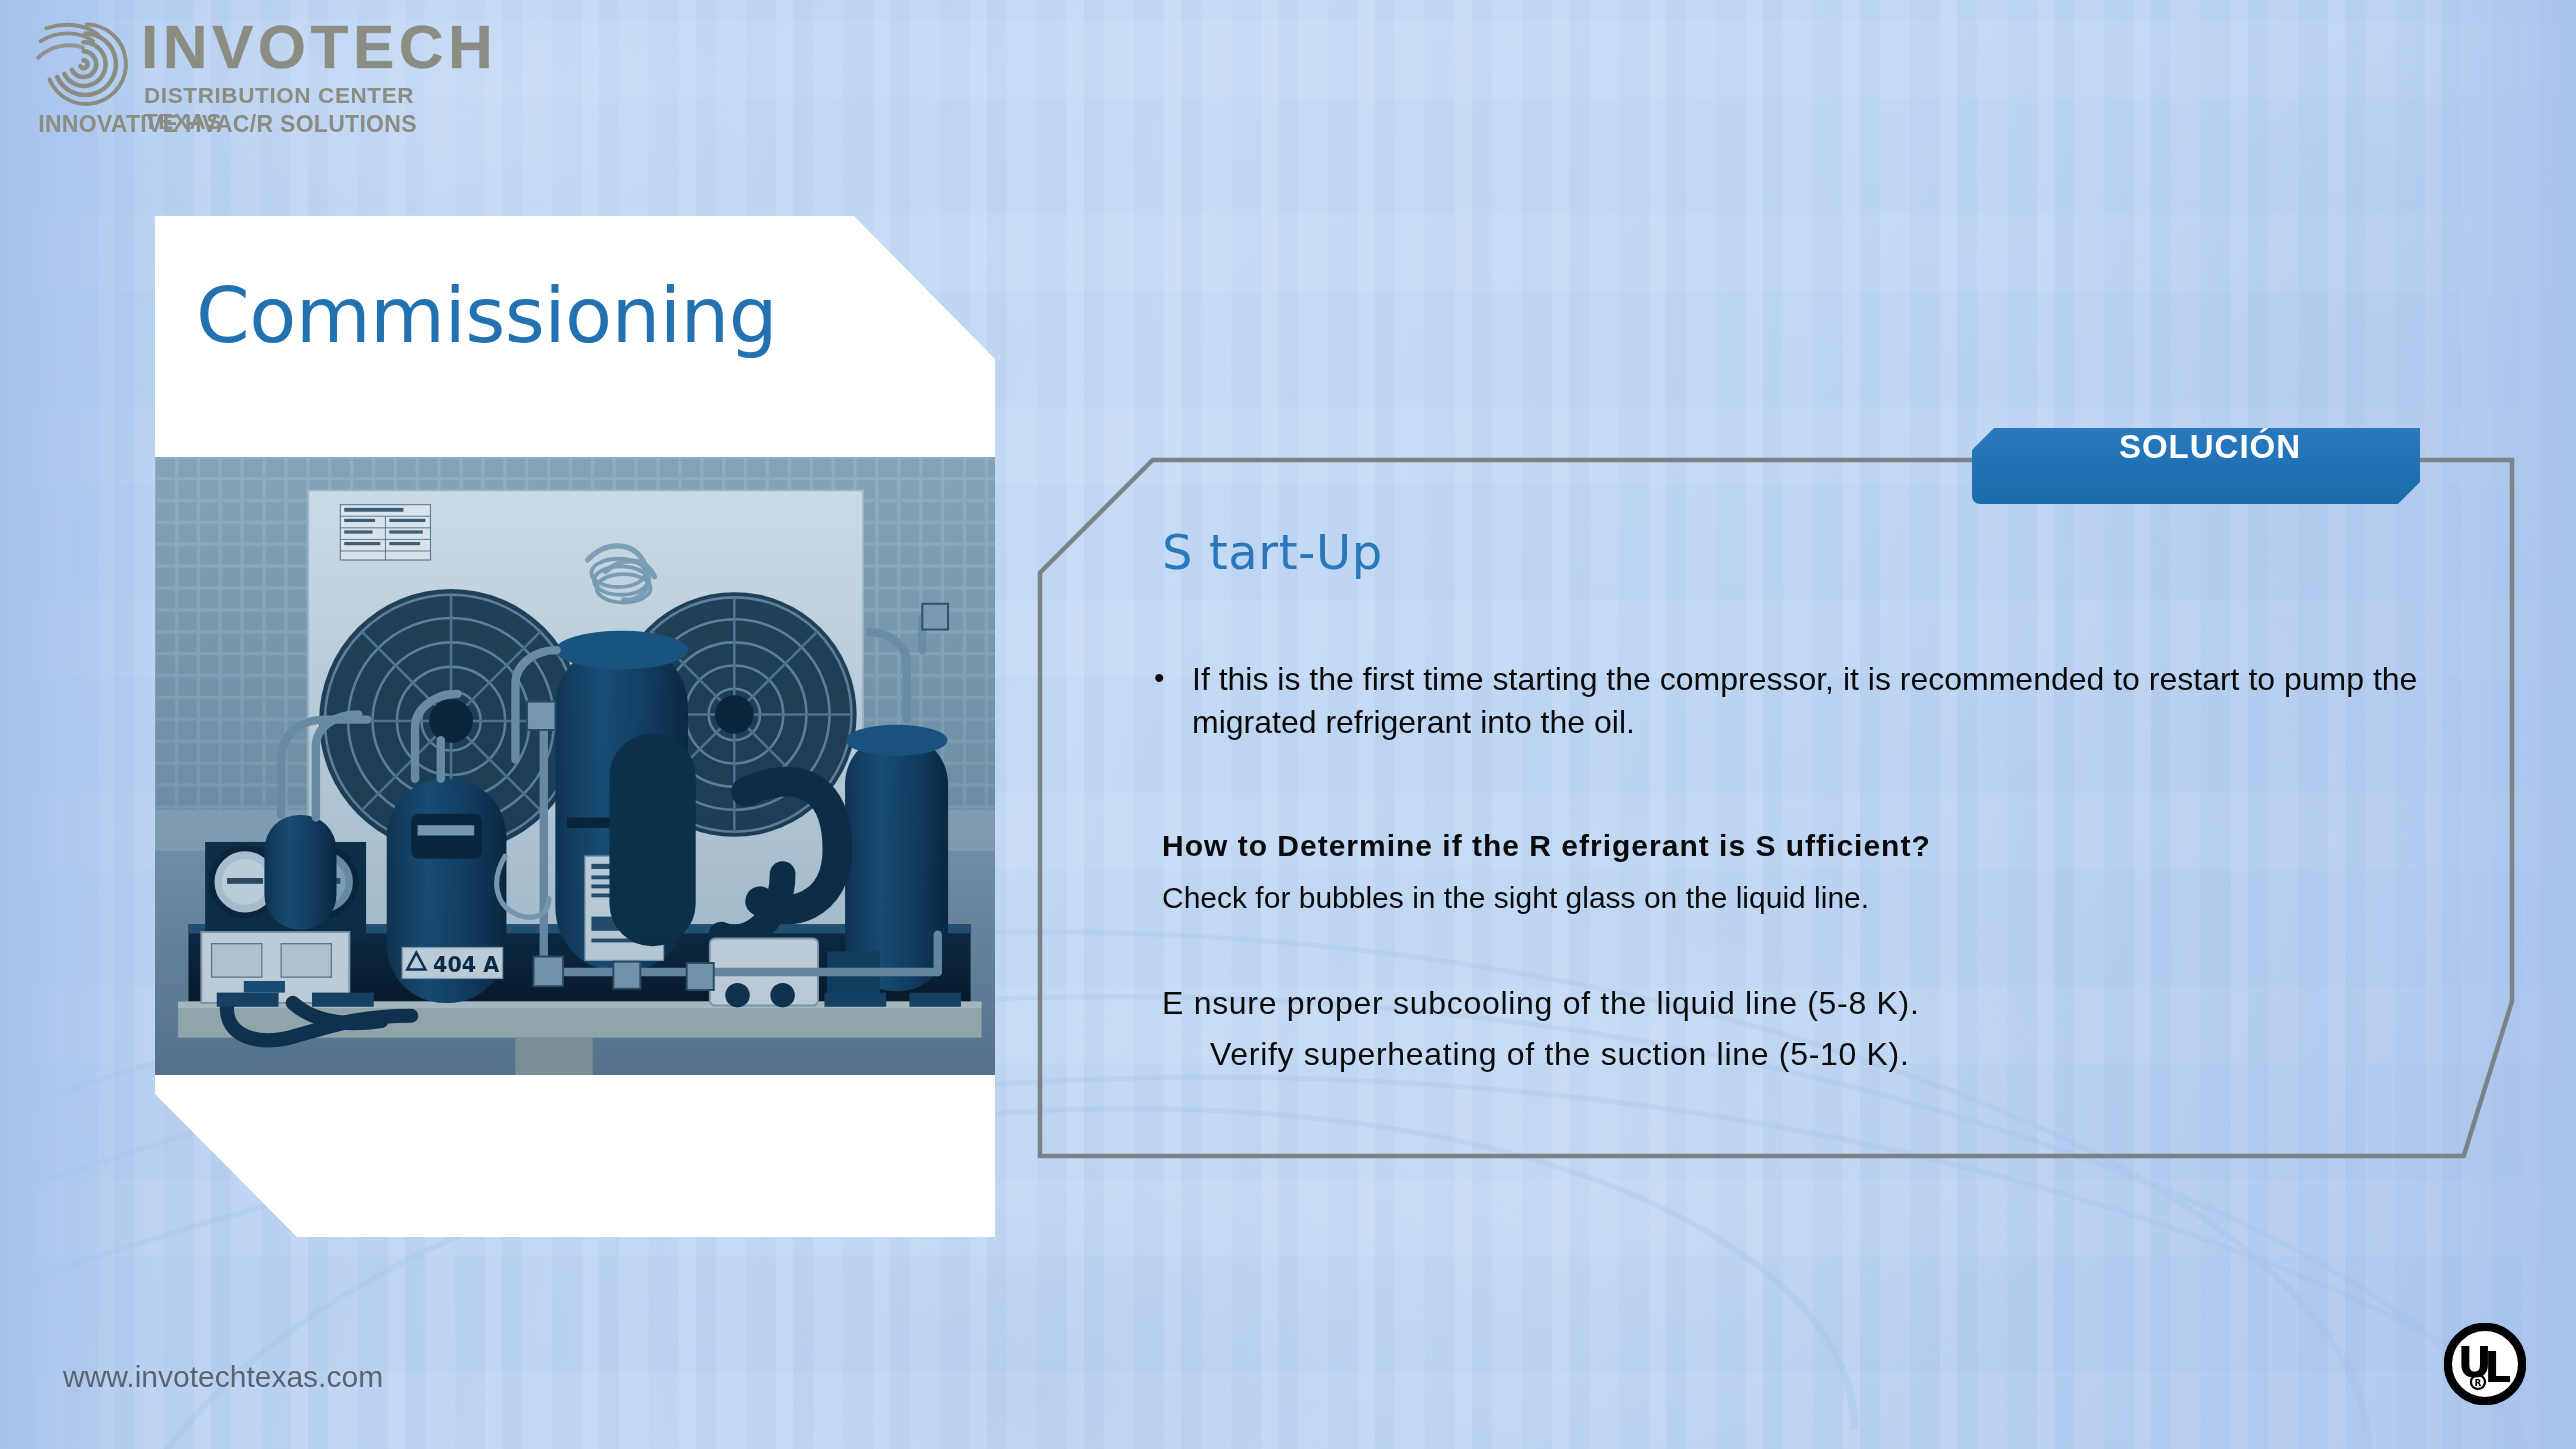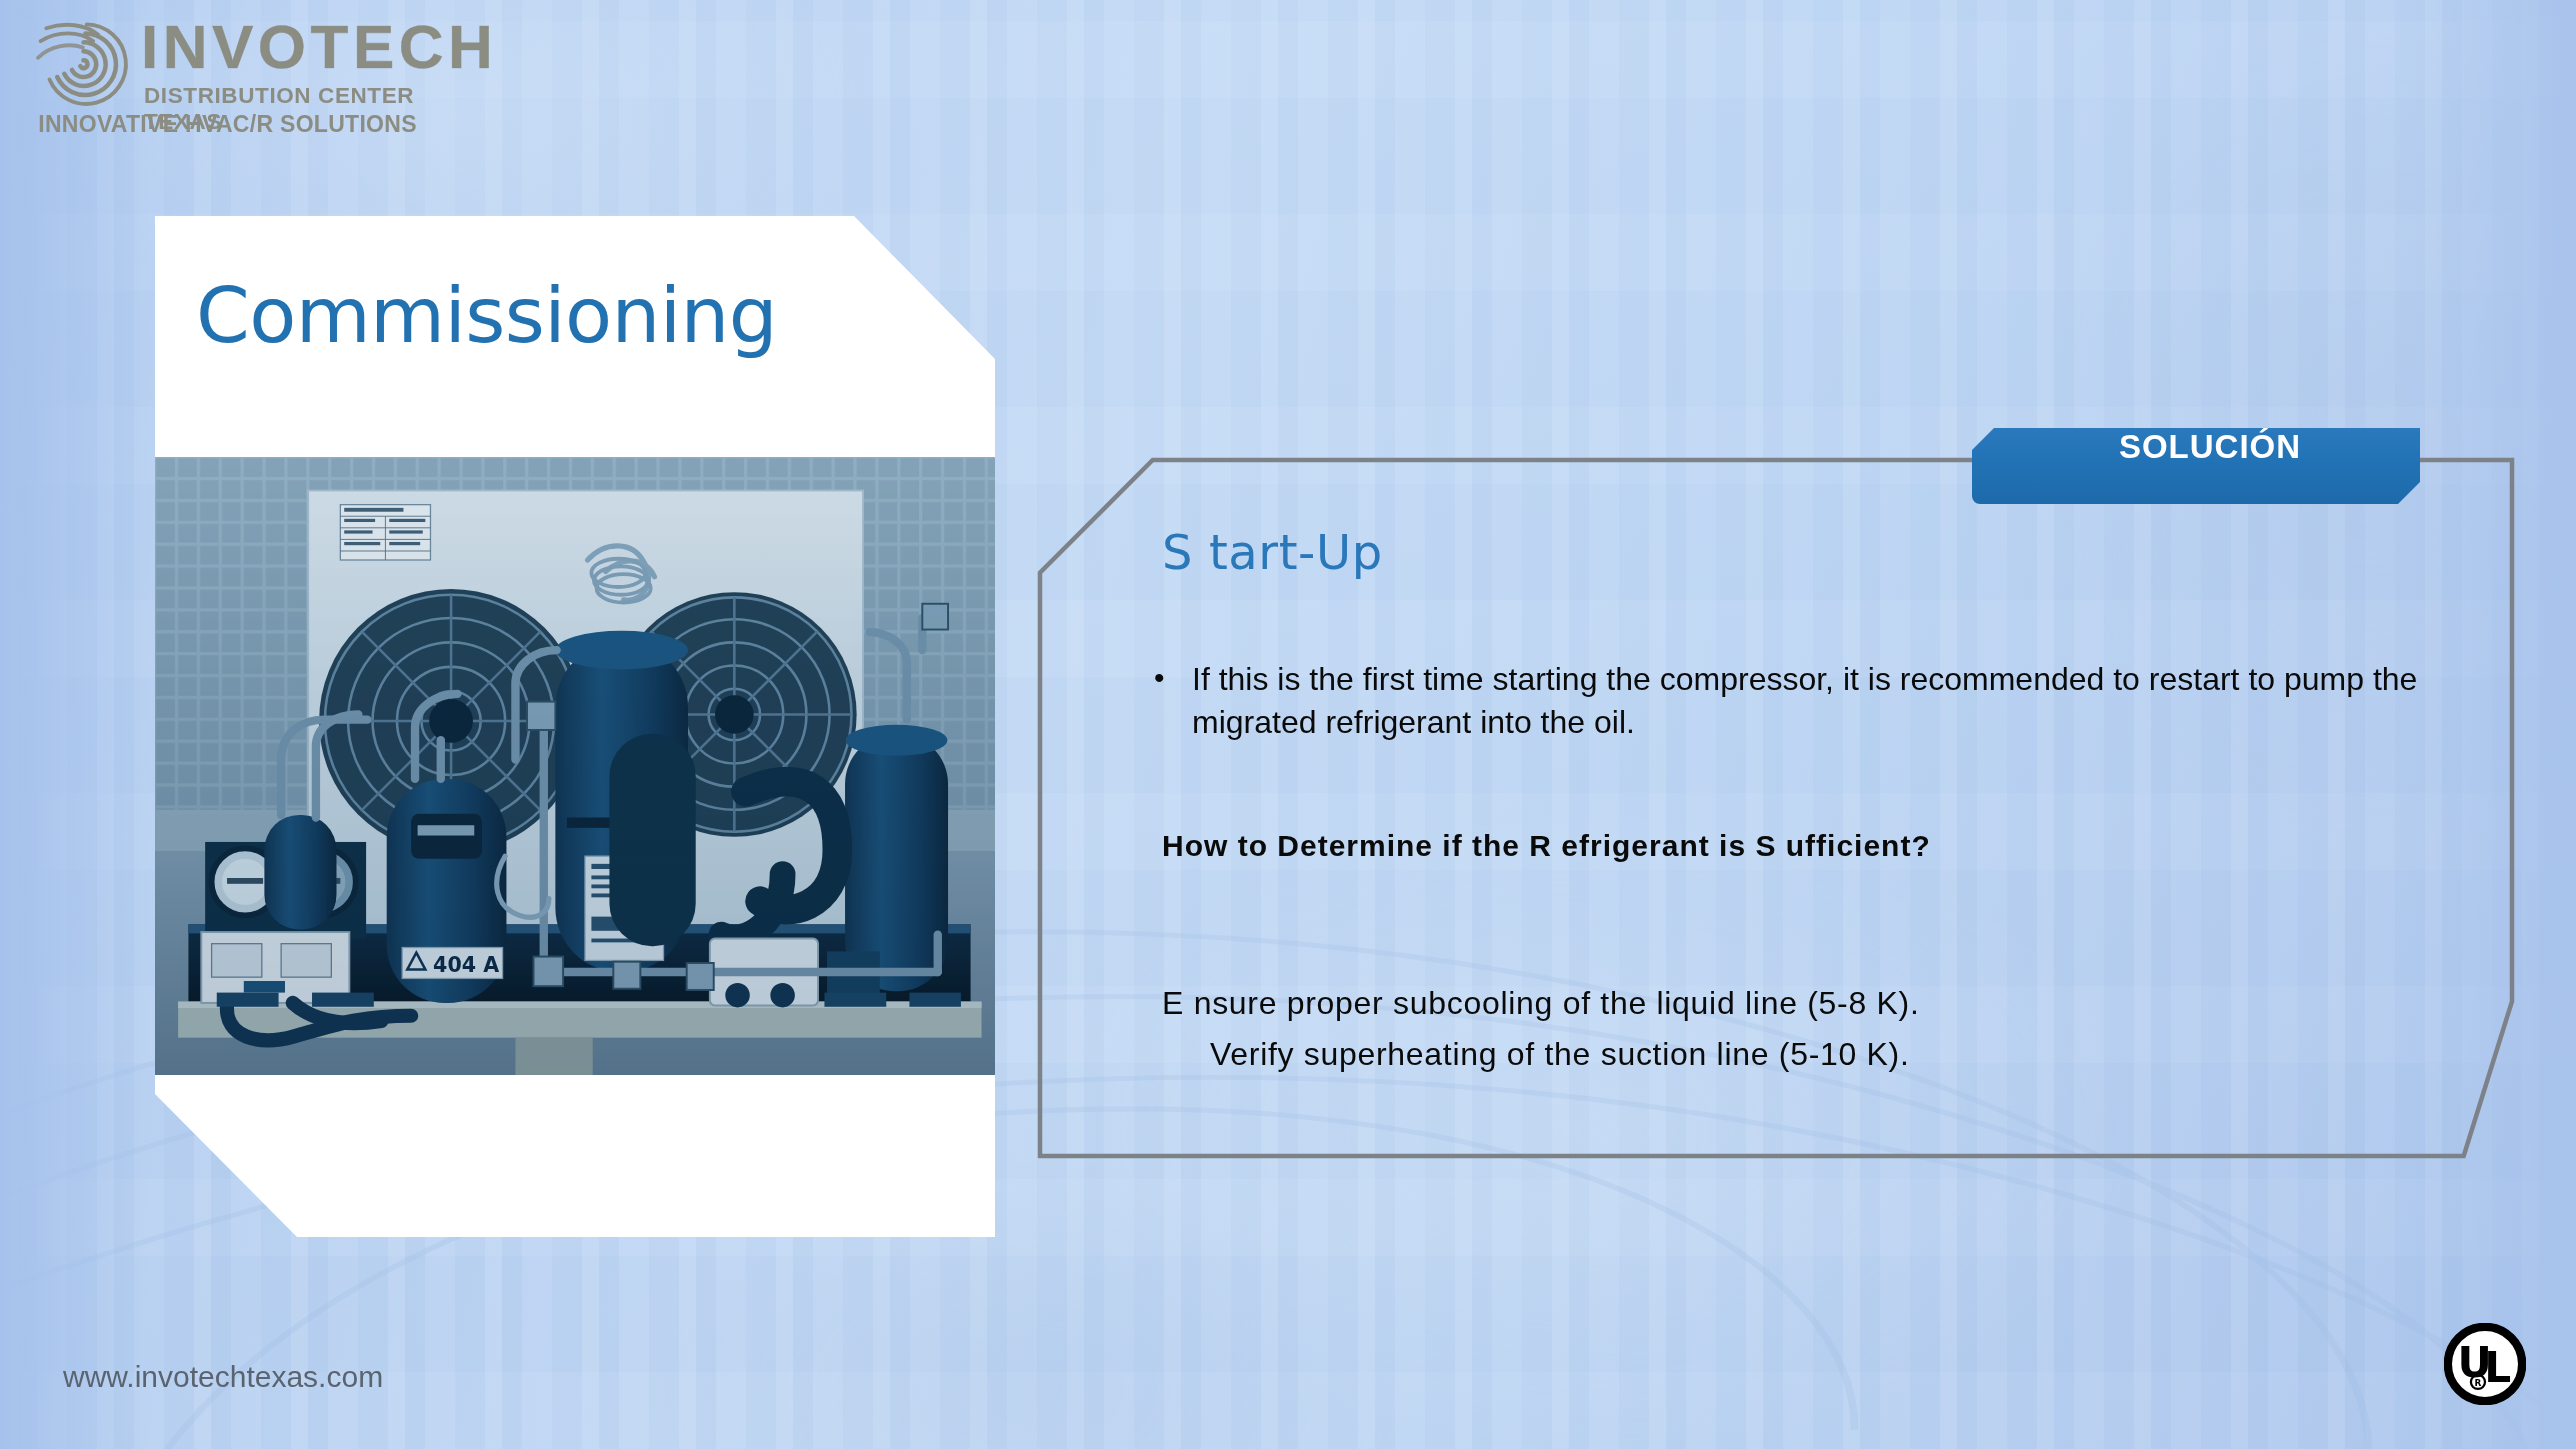--- a/index.html
+++ b/index.html
@@ -348,20 +348,21 @@
   </div>
 
   <div class="heading">S tart-Up</div>
 
   <div class="bullet-row">
     <div class="bullet-dot">•</div>
     <div class="bullet-txt">If this is the first time starting the compressor, it is recommended to restart to pump the migrated refrigerant into the oil.</div>
   </div>
 
   <div class="blk blk-strong">How to Determine if the R efrigerant is  S ufficient?</div>
+  <div class="blk blk-sub">Check for bubbles in the sight glass on the liquid line.</div>
   <div class="blk blk-l1">E nsure proper subcooling of the liquid line (5-8 K).</div>
   <div class="blk blk-l2">Verify superheating of the suction line (5-10 K).</div>
 
   <div class="footer-url">www.invotechtexas.com</div>
 
   <svg class="ul-mark" viewBox="0 0 128 128">
     <circle cx="64" cy="64" r="58" fill="#ffffff" stroke="#000000" stroke-width="13"></circle>
     <text x="48" y="84" text-anchor="middle" font-family="DejaVu Sans, sans-serif" font-size="66" font-weight="700" fill="#000000">U</text>
     <text x="84" y="92" text-anchor="middle" font-family="DejaVu Sans, sans-serif" font-size="66" font-weight="700" fill="#000000">L</text>
     <circle cx="53" cy="92" r="11" fill="none" stroke="#000000" stroke-width="3.5"></circle>

